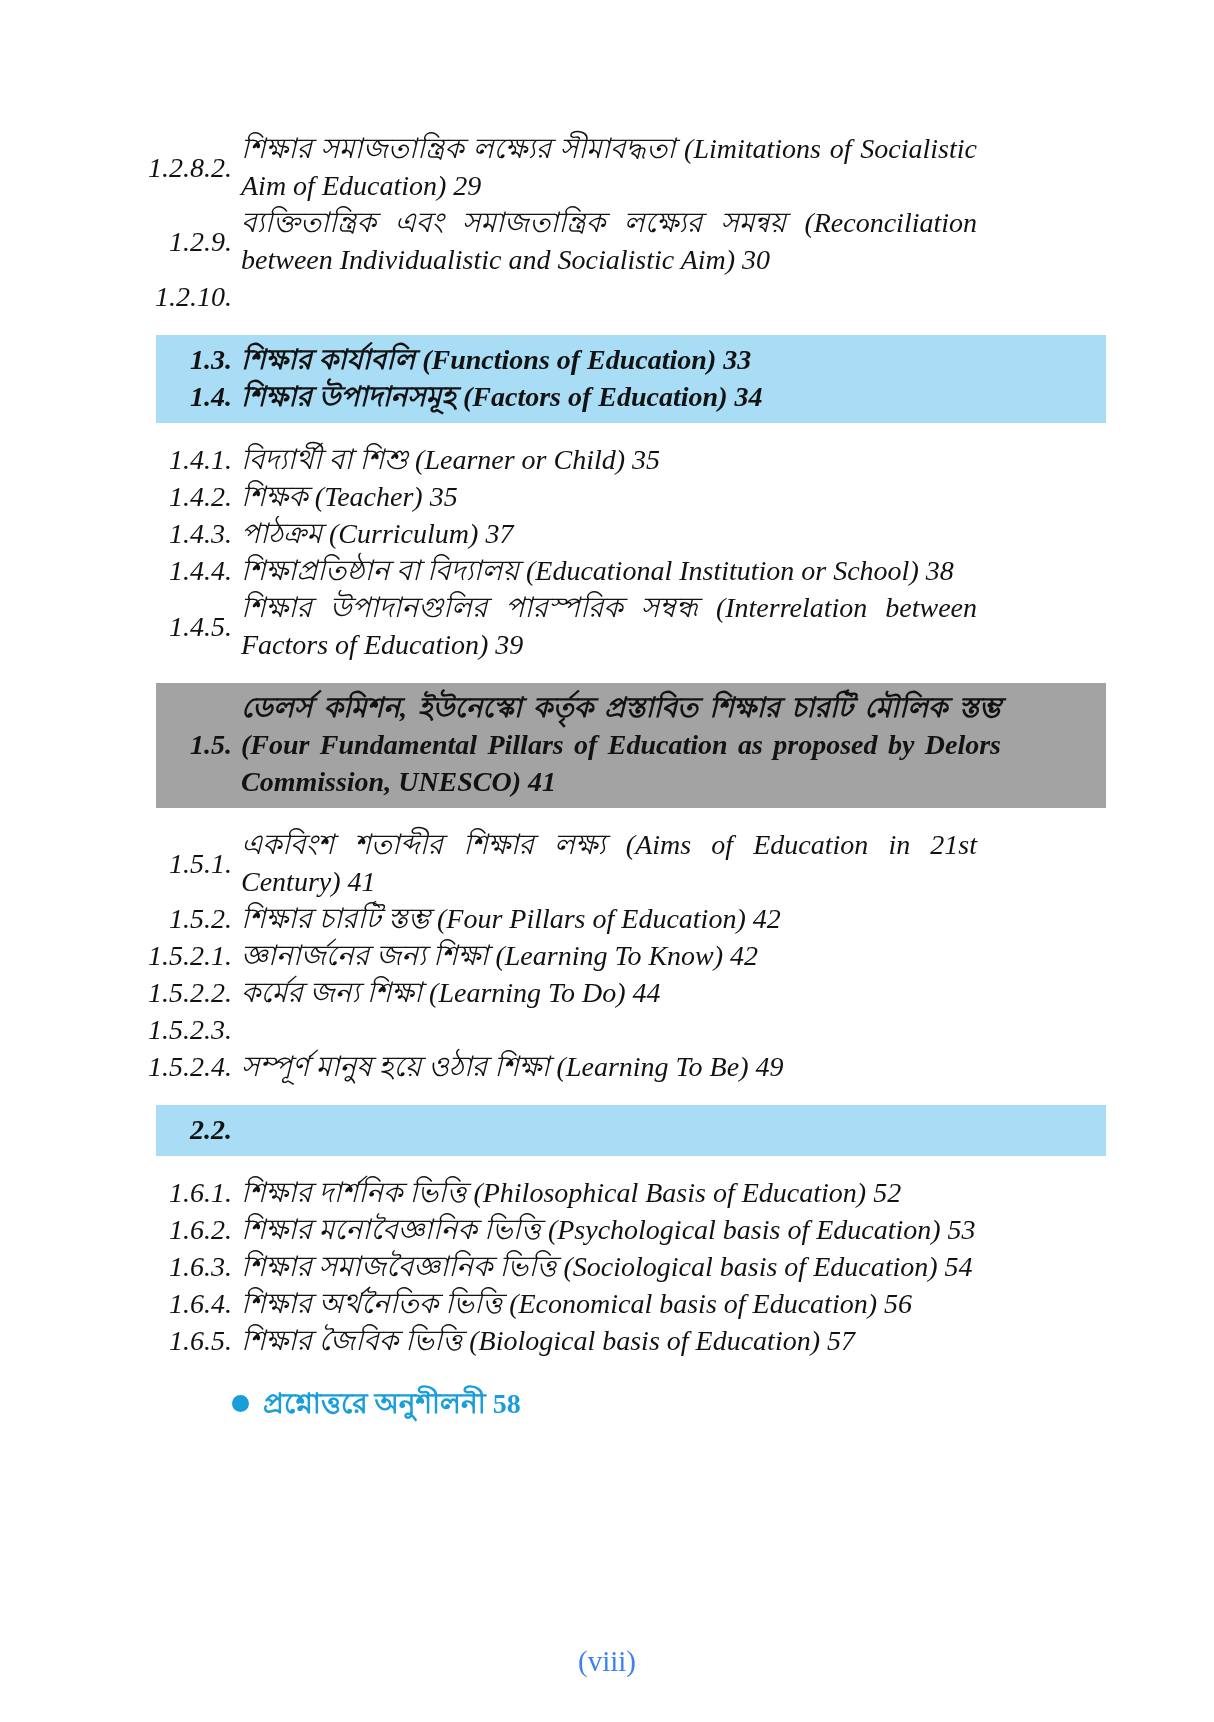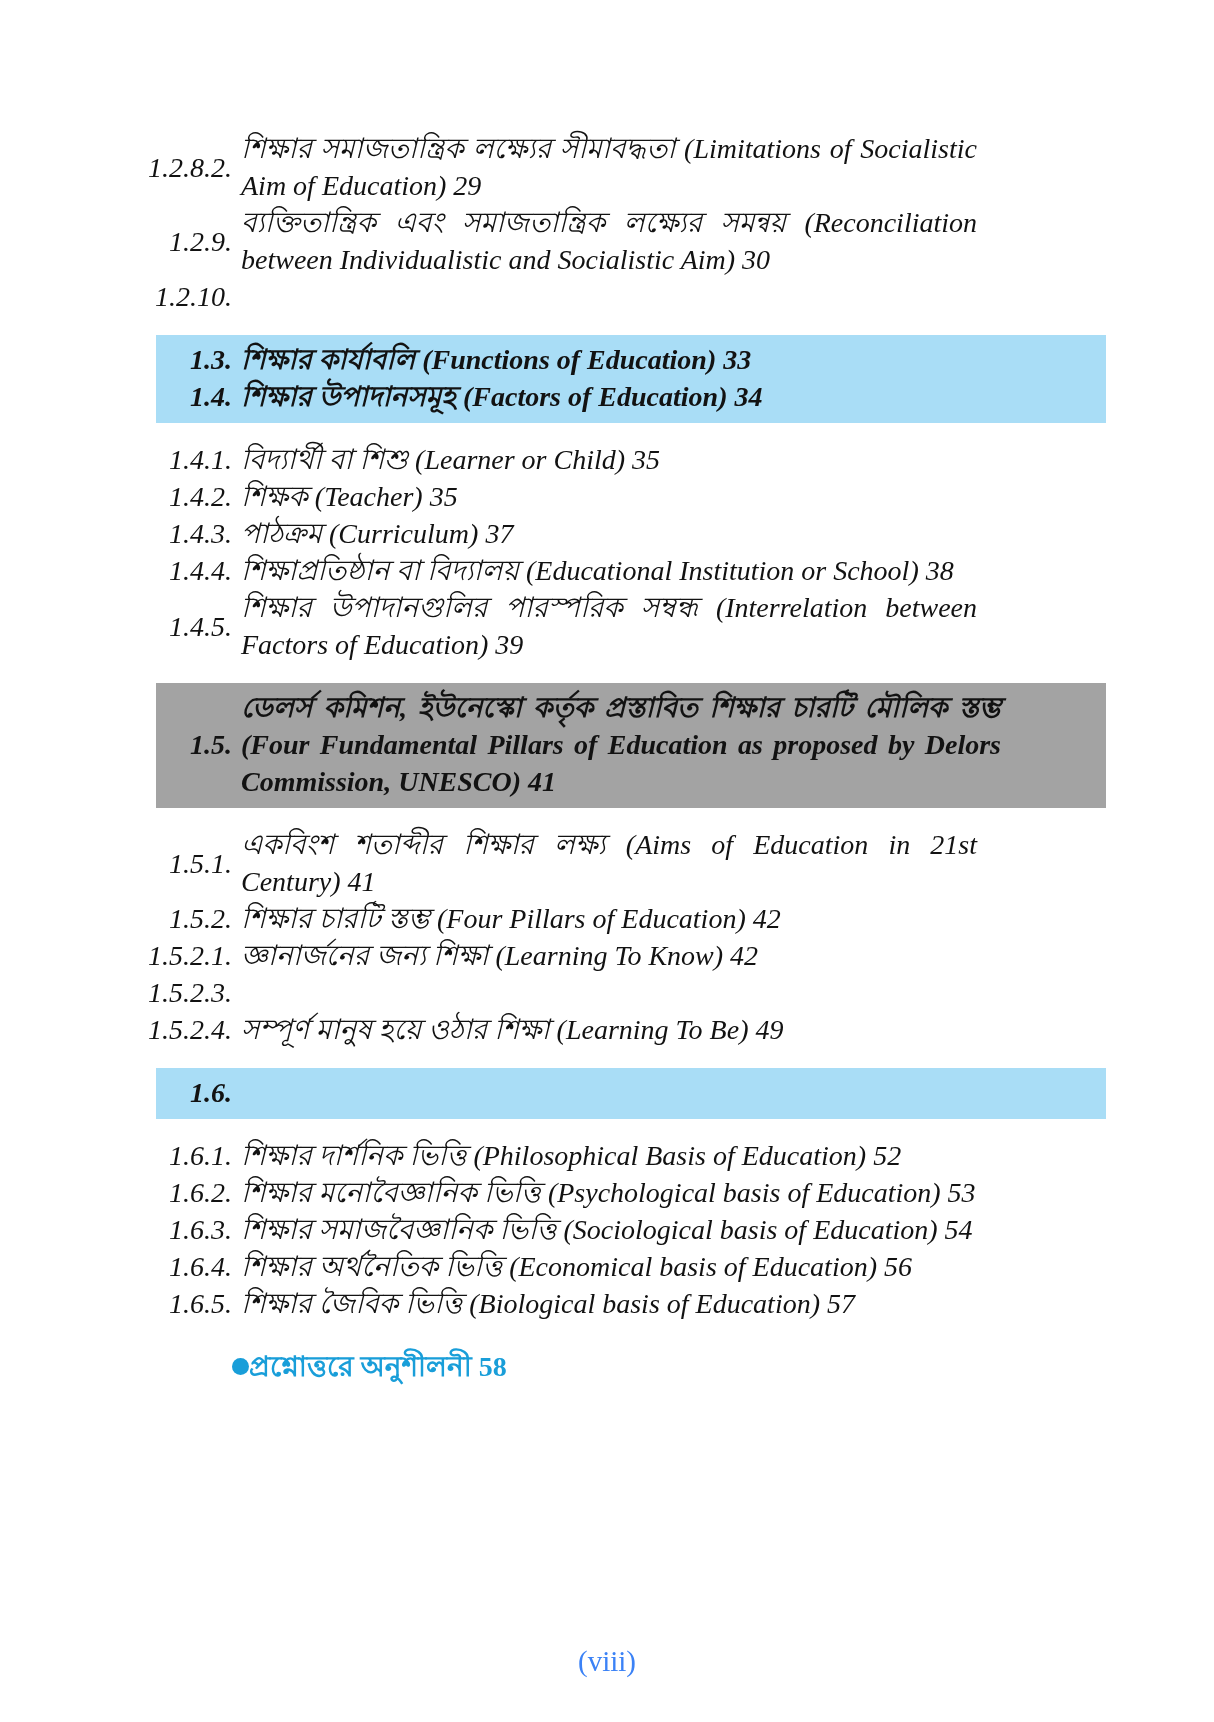--- a/index.html
+++ b/index.html
@@ -41,20 +41,21 @@
     padding:6px 0 8px 0;
     font-weight:700;
   }
   .section.highlight .num { flex:0 0 76px; }
   .section.highlight .txt { flex:0 0 760px; max-width:760px; }
   .exercise {
     margin-top:26px;
     padding-left:86px;
     display:flex;
     align-items:center;
+    gap:14px;
     font-weight:700;
     font-size:28px;
     line-height:37px;
     color:#199ed9;
   }
   .bullet {
     display:inline-block;
     width:17px; height:17px;
     border-radius:50%;
     background:#199ed9;
@@ -133,30 +134,34 @@
           </div>
           <div class="entry">
             <div class="num">1.5.2.</div>
             <div class="txt"><span>শিক্ষার চারটি স্তম্ভ (Four Pillars of Education)</span> <span>42</span></div>
           </div>
           <div class="entry">
             <div class="num">1.5.2.1.</div>
             <div class="txt"><span>জ্ঞানার্জনের জন্য শিক্ষা (Learning To Know)</span> <span>42</span></div>
           </div>
           <div class="entry">
+            <div class="num">1.5.2.2.</div>
+            <div class="txt"><span>কর্মের জন্য শিক্ষা (Learning To Do)</span> <span>44</span></div>
+          </div>
+          <div class="entry">
             <div class="num">1.5.2.3.</div>
           </div>
           <div class="entry">
             <div class="num">1.5.2.4.</div>
             <div class="txt"><span>সম্পূর্ণ মানুষ হয়ে ওঠার শিক্ষা (Learning To Be)</span> <span>49</span></div>
           </div>
         </div>
         <div class="section highlight" style="background: rgb(169, 221, 246);">
           <div class="entry">
-            <div class="num">1.6.</div>
+            <div class="num">2.2.</div>
           </div>
         </div>
         <div class="section">
           <div class="entry">
             <div class="num">1.6.1.</div>
             <div class="txt"><span>শিক্ষার দার্শনিক ভিত্তি (Philosophical Basis of Education)</span> <span>52</span></div>
           </div>
           <div class="entry">
             <div class="num">1.6.2.</div>
             <div class="txt"><span>শিক্ষার মনোবৈজ্ঞানিক ভিত্তি (Psychological basis of Education)</span> <span>53</span></div>

